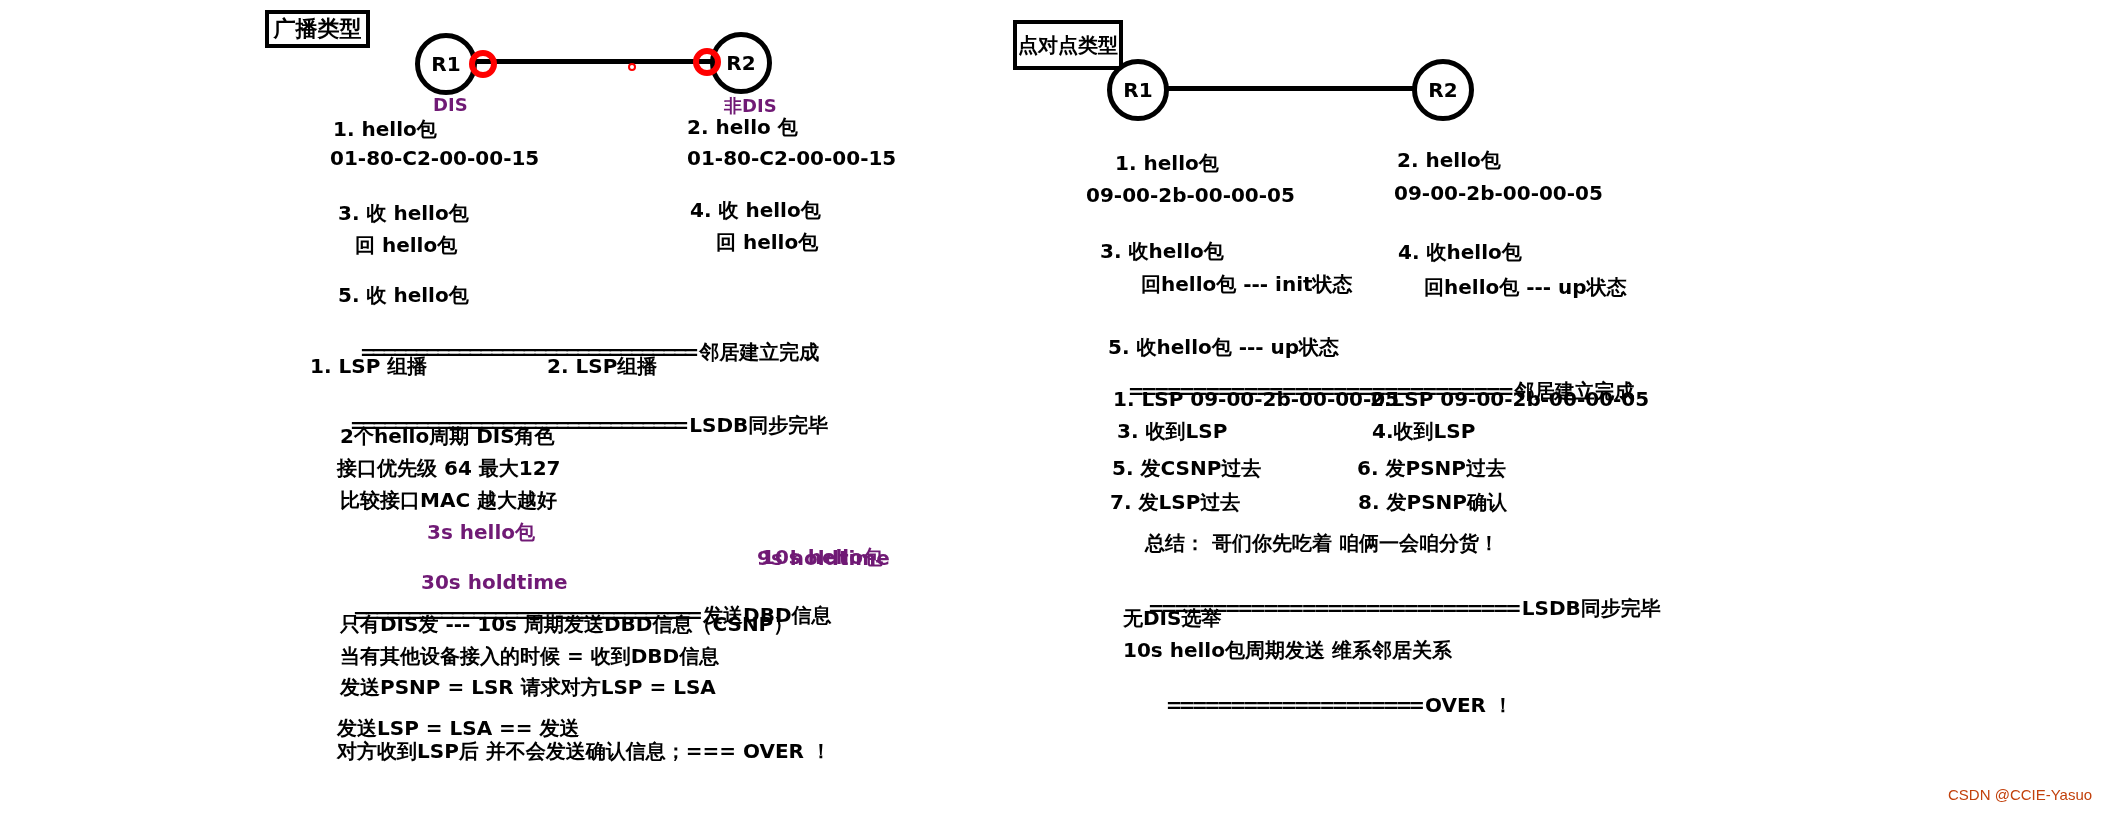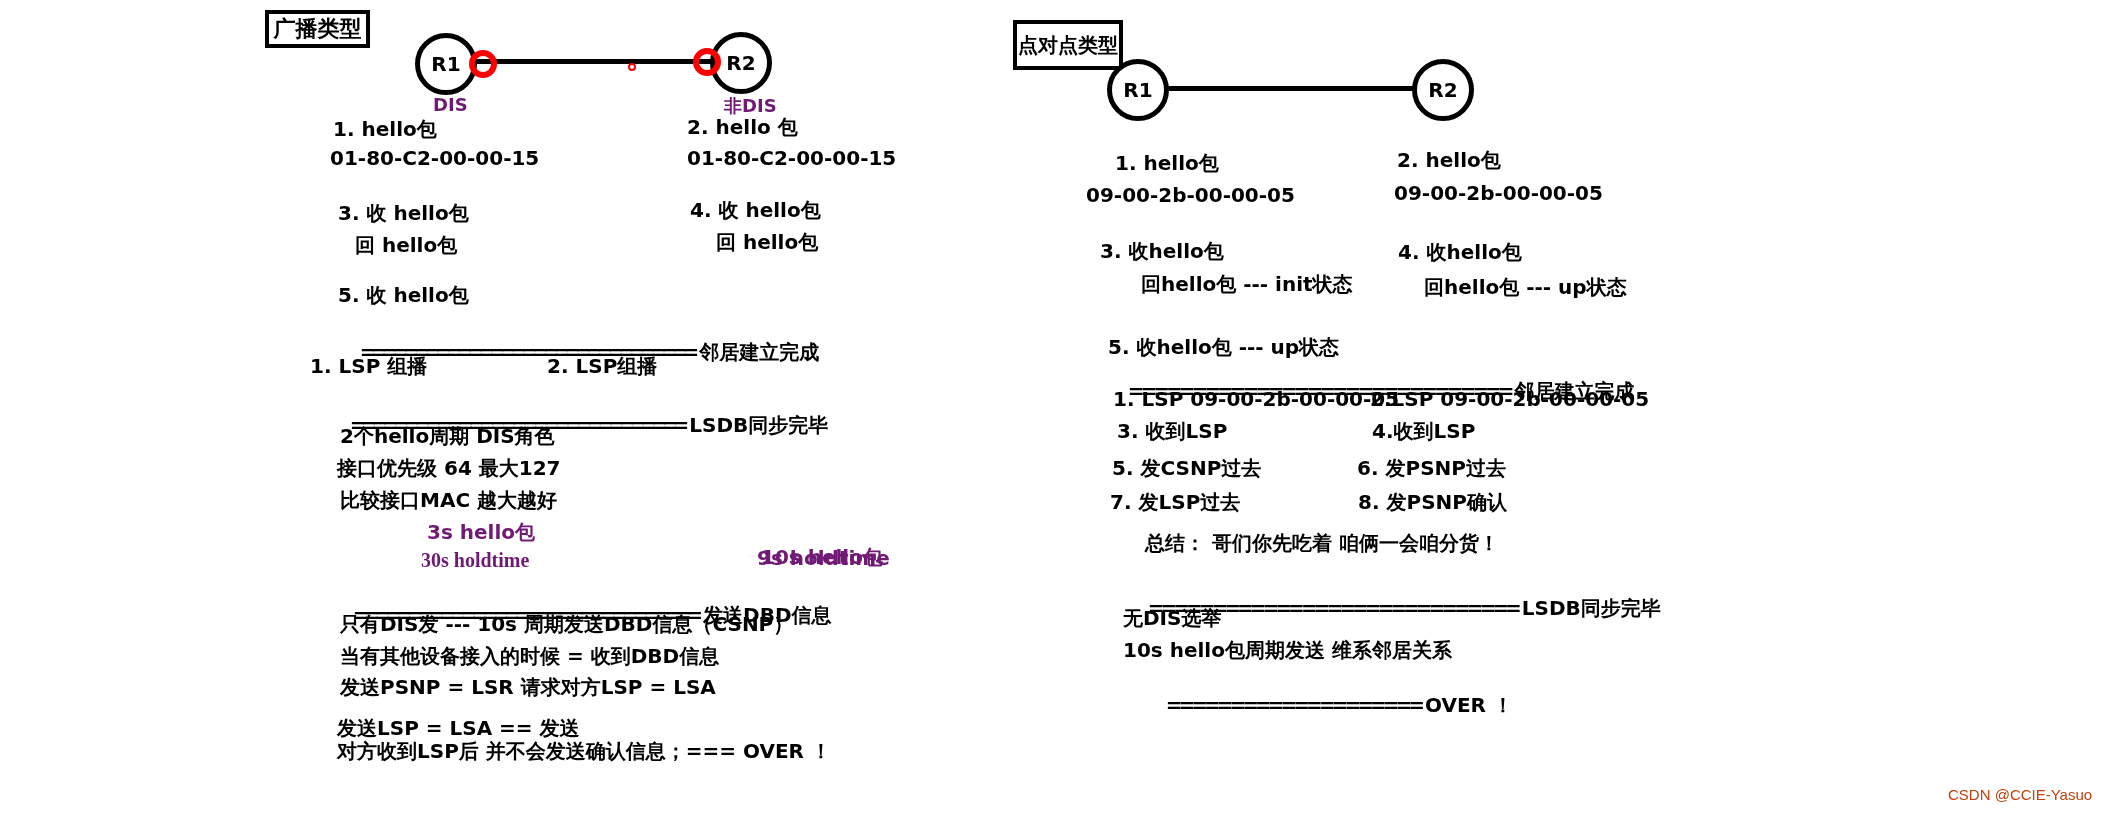--- a/index.html
+++ b/index.html
@@ -62,21 +62,21 @@
 
     <div class="t" style="left:308px;top:391px;">
       <span class="eqL">===============================</span><span>LSDB同步完毕</span>
     </div>
 
     <div class="t" style="left:340px;top:425px;">2个hello周期 DIS角色</div>
     <div class="t" style="left:337px;top:457px;">接口优先级 64 最大127</div>
     <div class="t" style="left:340px;top:489px;text-align:center;">比较接口MAC 越大越好</div>
 
     <div class="t red" style="left:427px;top:521px;">3s hello包</div>
-    <div class="t red" style="left:421px;top:549px;font-family:Liberation Serif, serif;">30s holdtime</div>
+    <div class="t red" style="left:421px;top:571px;">30s holdtime</div>
     <div class="t red" style="left:757px;top:517px;margin-top:30px;">9s holdtime</div>
     <div class="t red" style="left:761px;top:546px;">10s hello包</div>
 
     <div class="t" style="left:311px;top:581px;">
       <span class="eqL">================================</span><span>发送DBD信息</span>
     </div>
 
     <div class="t" style="left:340px;top:613px;">只有DIS发 --- 10s 周期发送DBD信息（CSNP）</div>
     <div class="t" style="left:340px;top:645px;">当有其他设备接入的时候 = 收到DBD信息</div>
     <div class="t" style="left:340px;top:676px;">发送PSNP = LSR 请求对方LSP = LSA</div>

